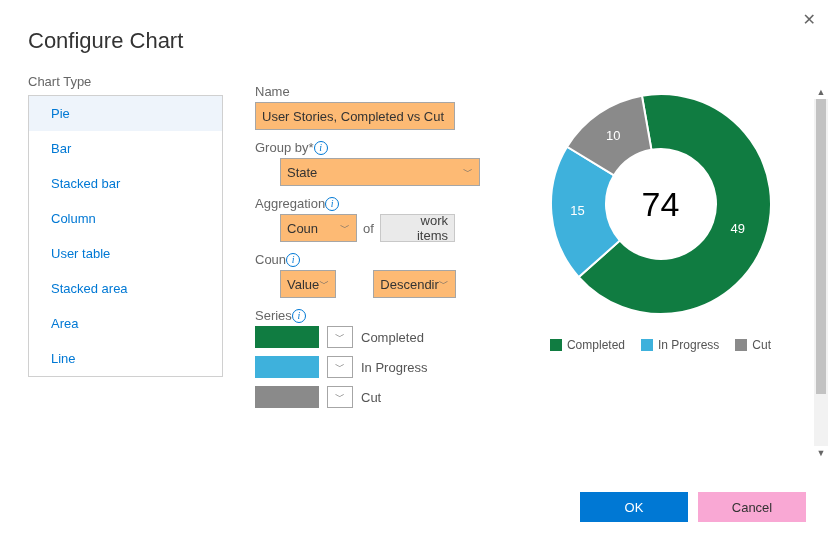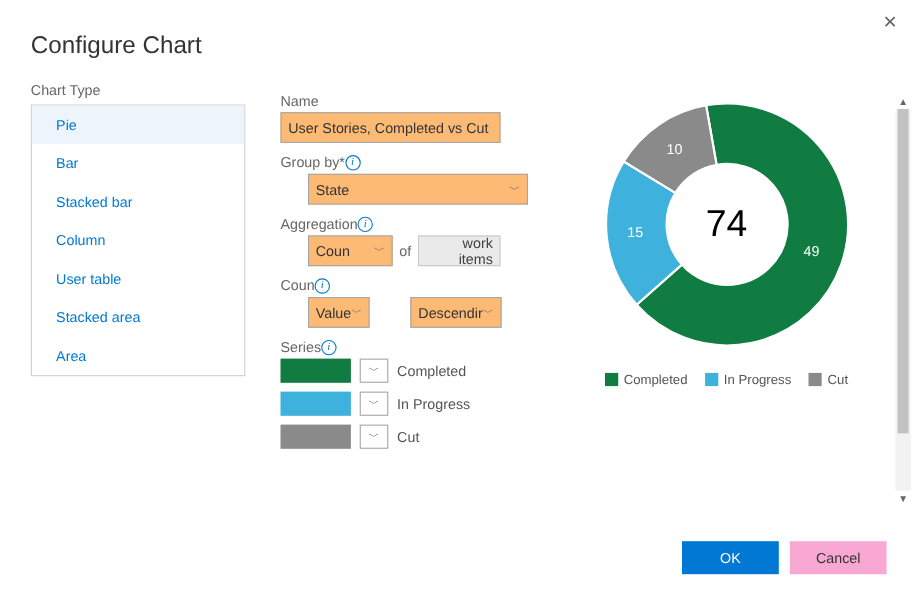--- a/index.html
+++ b/index.html
@@ -197,21 +197,21 @@
     .legend-item{display:flex;align-items:center;gap:5px;}
     .legend-sw{width:12px;height:12px;}
     .footer {
       position:absolute;
       bottom:18px;
       right:28px;
       display:flex;
       gap:10px;
     }
     .btn {
-      width:88px;
+      width:108px;
       height:30px;
       border:none;
       font-size:13px;
       cursor:pointer;
       display:flex;align-items:center;justify-content:center;
     }
     .btn-primary {
       background:#0078d4;
       color:#fff;
     }
@@ -233,20 +233,21 @@
   <div class="left-col">
     <div class="section-label">Chart Type</div>
     <div class="chart-type-list" id="chart-type-list">
         <div class="chart-type-item selected">Pie</div>
         <div class="chart-type-item">Bar</div>
         <div class="chart-type-item">Stacked bar</div>
         <div class="chart-type-item">Column</div>
         <div class="chart-type-item">User table</div>
         <div class="chart-type-item">Stacked area</div>
         <div class="chart-type-item">Area</div>
+        <div class="chart-type-item">Line</div>
       </div>
   </div>
 
   <div class="mid-col">
     <div class="field-label">
       <span>Name</span>
     </div>
     <input class="text-input trunc" value="User Stories, Completed vs Cut" style="">
 
     <div class="field-label">

